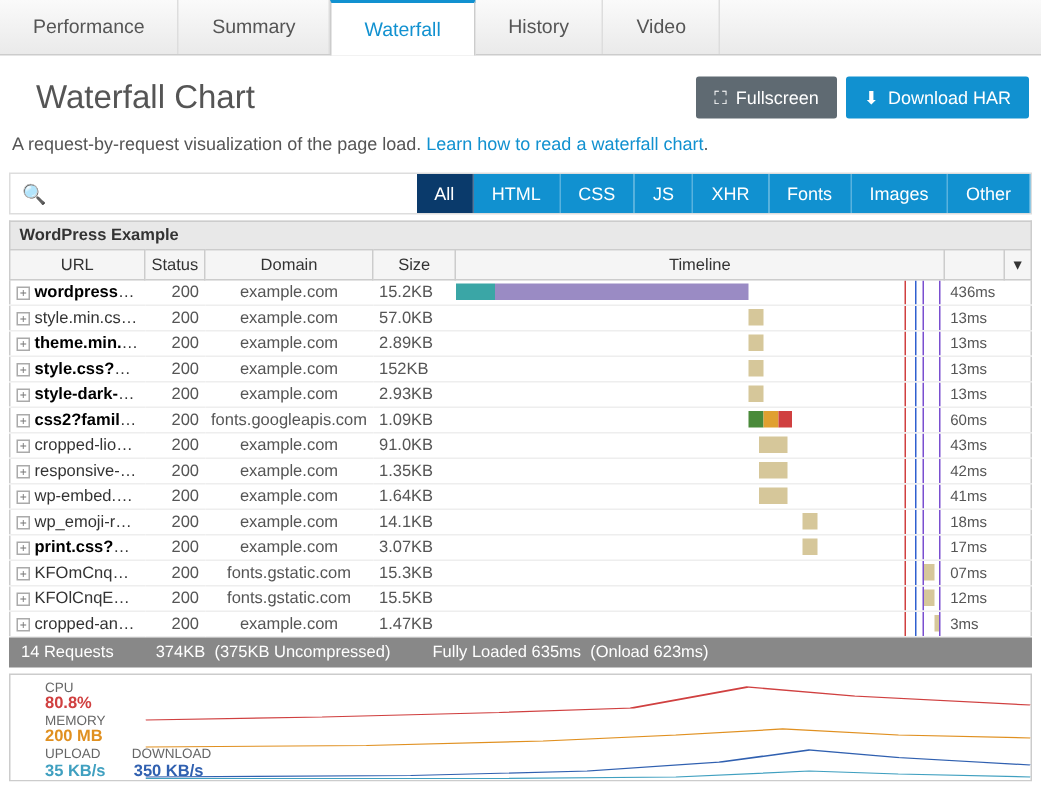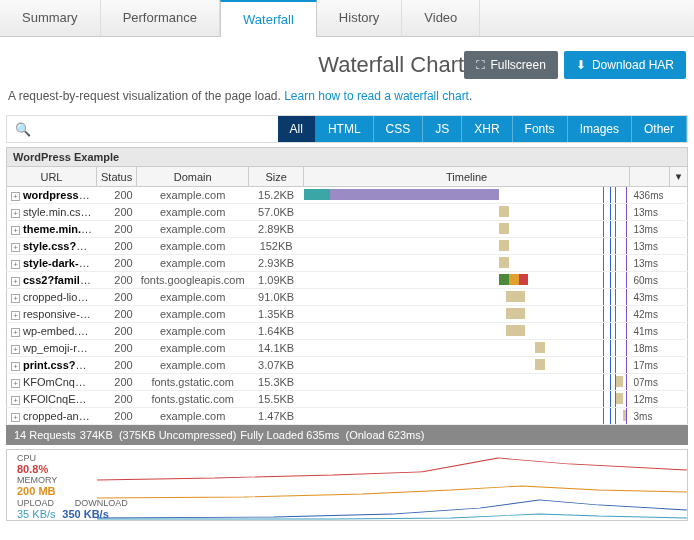--- a/index.html
+++ b/index.html
@@ -1,20 +1,20 @@
 <!DOCTYPE html>
 <html><head>
 <meta charset="utf-8">
 <style>
 *{box-sizing:border-box;margin:0;padding:0;font-family:Arial,Helvetica,sans-serif}
 body{background:#fff;color:#333;font-size:12px;width:694px}
 .tabs{display:flex;border-bottom:1px solid #ccc;background:linear-gradient(#fafafa,#eaeaea)}
 .tab{padding:10px 22px;color:#555;cursor:pointer;border-right:1px solid #ddd;font-size:13px}
 .tab.active{background:#fff;color:#1191d0;border-top:2px solid #1191d0;border-right:1px solid #ccc;border-left:1px solid #ccc;margin-bottom:-1px}
-.hdr{display:flex;align-items:center;justify-content:flex-end;padding:14px 8px 6px 0}
+.hdr{display:flex;align-items:center;justify-content:space-between;padding:14px 8px 6px 24px}
 .title{font-size:22px;color:#555;font-weight:300}
 .btns{display:flex;gap:6px}
 .btn{padding:7px 12px;color:#fff;font-size:12px;border-radius:2px;display:flex;align-items:center;gap:6px;cursor:pointer}
 .btn-gray{background:#5f6a72}
 .btn-blue{background:#1191d0}
 .sub{padding:4px 8px 12px 8px;font-size:12px;color:#555}
 .sub a{color:#1191d0;text-decoration:none}
 .filterbar{display:flex;margin:0 6px;border:1px solid #ddd}
 .filterbox{flex:1;display:flex;align-items:center;padding:4px 8px;gap:6px}
 .filterbox input{border:none;outline:none;font-size:12px;color:#999;width:100%;font-style:italic}
@@ -22,43 +22,43 @@
 .chip{background:#1191d0;color:#fff;padding:6px 12px;font-size:12px;border-right:1px solid rgba(255,255,255,0.3);cursor:pointer}
 .chip.active{background:#0a3a6b}
 .grouphdr{background:#e8e8e8;margin:4px 6px 0 6px;padding:3px 6px;font-weight:bold;font-size:11px;border:1px solid #ccc;border-bottom:none}
 .tbl{margin:0 6px;border:1px solid #ccc;border-collapse:collapse;width:calc(100% - 12px);font-size:11px}
 .tbl th{background:#f5f5f5;border:1px solid #ccc;padding:3px 4px;font-weight:normal;color:#333;text-align:center}
 .tbl td{border-bottom:1px solid #eee;padding:2px 4px;white-space:nowrap;overflow:hidden;text-overflow:ellipsis}
 .c-url{width:90px;max-width:90px;color:#333}
 .c-url b{color:#000;font-weight:bold}
 .c-status{width:35px;text-align:right;color:#555}
 .c-domain{width:105px;color:#555;text-align:center}
-.c-size{width:55px;text-align:center;color:#555;padding-right:8px}
+.c-size{width:55px;text-align:left;color:#555;padding-right:8px}
 .c-time{position:relative;height:16px}
 .c-ms{width:40px;color:#555;font-size:10px}
 .bar{position:absolute;height:11px;top:2px}
 .exp{display:inline-block;width:9px;height:9px;border:1px solid #aaa;font-size:8px;line-height:7px;text-align:center;color:#777;margin-right:3px}
 .dd{width:18px;background:#1191d0;text-align:center;color:#fff}
-.summary{background:#888;color:#fff;padding:4px 8px;margin:0 6px;font-size:11px;display:flex;gap:4px}
-.metrics{margin:4px 6px 0 6px;border:1px solid #ccc;position:relative;height:72px;padding:3px 10px;font-size:10px}
+.summary{background:#888;color:#fff;padding:4px 8px;margin:0 6px;font-size:11px;display:flex;gap:28px}
+.metrics{margin:4px 6px 0 6px;border:1px solid #ccc;position:relative;height:72px;padding:3px 23px;font-size:10px}
 .mlabel{display:block;color:#666;font-size:9px}
 .mcpu{color:#d04040;font-weight:bold;font-size:11px}
 .mmem{color:#e09020;font-weight:bold;font-size:11px}
-.mup{color:#40a0c0;font-weight:normal;font-size:11px;display:inline-block;margin-right:4px}
+.mup{color:#40a0c0;font-weight:bold;font-size:11px;display:inline-block;margin-right:16px}
 .mdn{color:#3060b0;font-weight:bold;font-size:11px;display:inline-block}
 svg.spark{position:absolute;top:0;left:90px;right:0;width:calc(100% - 90px);height:100%}
 .mag{color:#bbb;font-size:13px}
 .vline{position:absolute;top:0;bottom:0;width:1px}
 </style>
 </head>
 <body>
 
 <div class="tabs" id="tabs">
+    <div class="tab">Performance</div>
     <div class="tab">Summary</div>
-    <div class="tab">Performance</div>
     <div class="tab active">Waterfall</div>
     <div class="tab">History</div>
     <div class="tab">Video</div>
   </div>
 
 <div class="hdr">
   <div class="title">Waterfall Chart</div>
   <div class="btns">
     <div class="btn btn-gray">
         <span>⛶</span>

